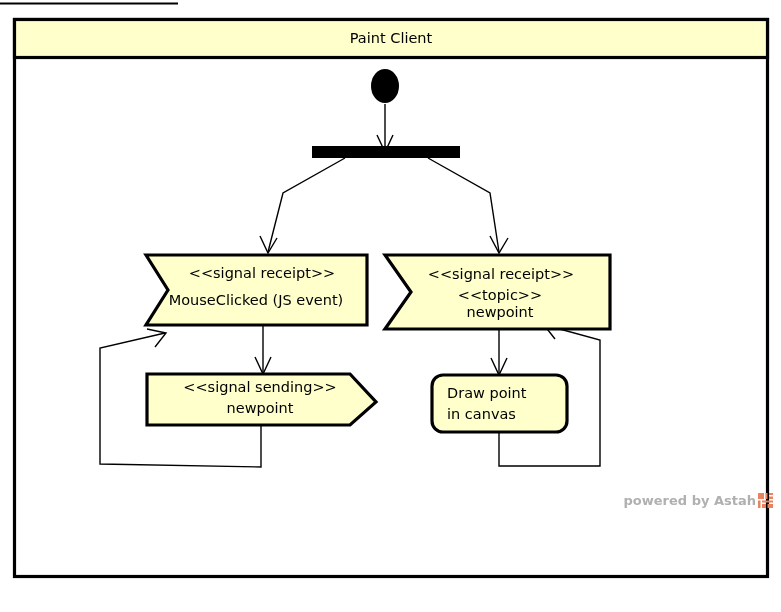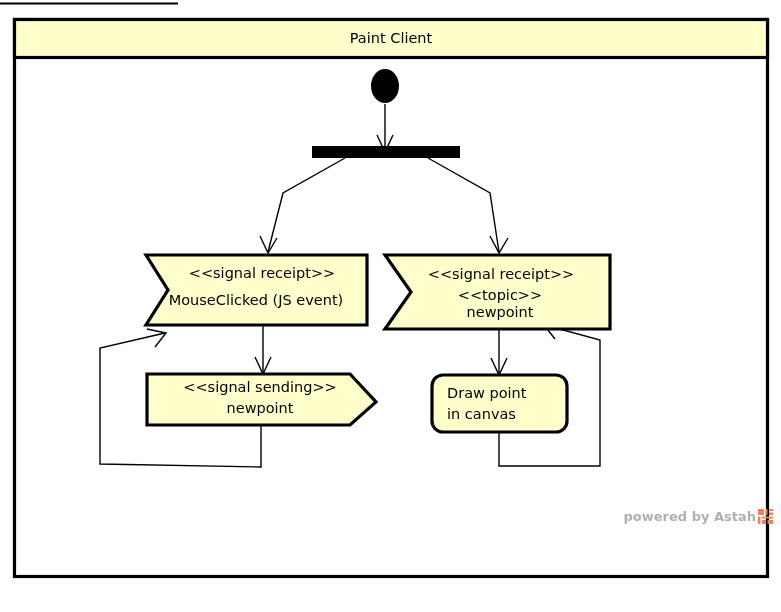--- a/index.html
+++ b/index.html
@@ -91,21 +91,21 @@
     fill: #000000;
     stroke: none;
   }
   .top-rule {
     stroke: #000000;
     stroke-width: 2.2;
   }
   #watermark {
     position: absolute;
     right: 8px;
-    bottom: 4px;
+    bottom: 20px;
     display: flex;
     align-items: center;
     gap: 2px;
     font-family: "DejaVu Sans", sans-serif;
     font-size: 13px;
     font-weight: bold;
     color: #b0b0b0;
     letter-spacing: 0px;
     user-select: none;
     text-align: right;

